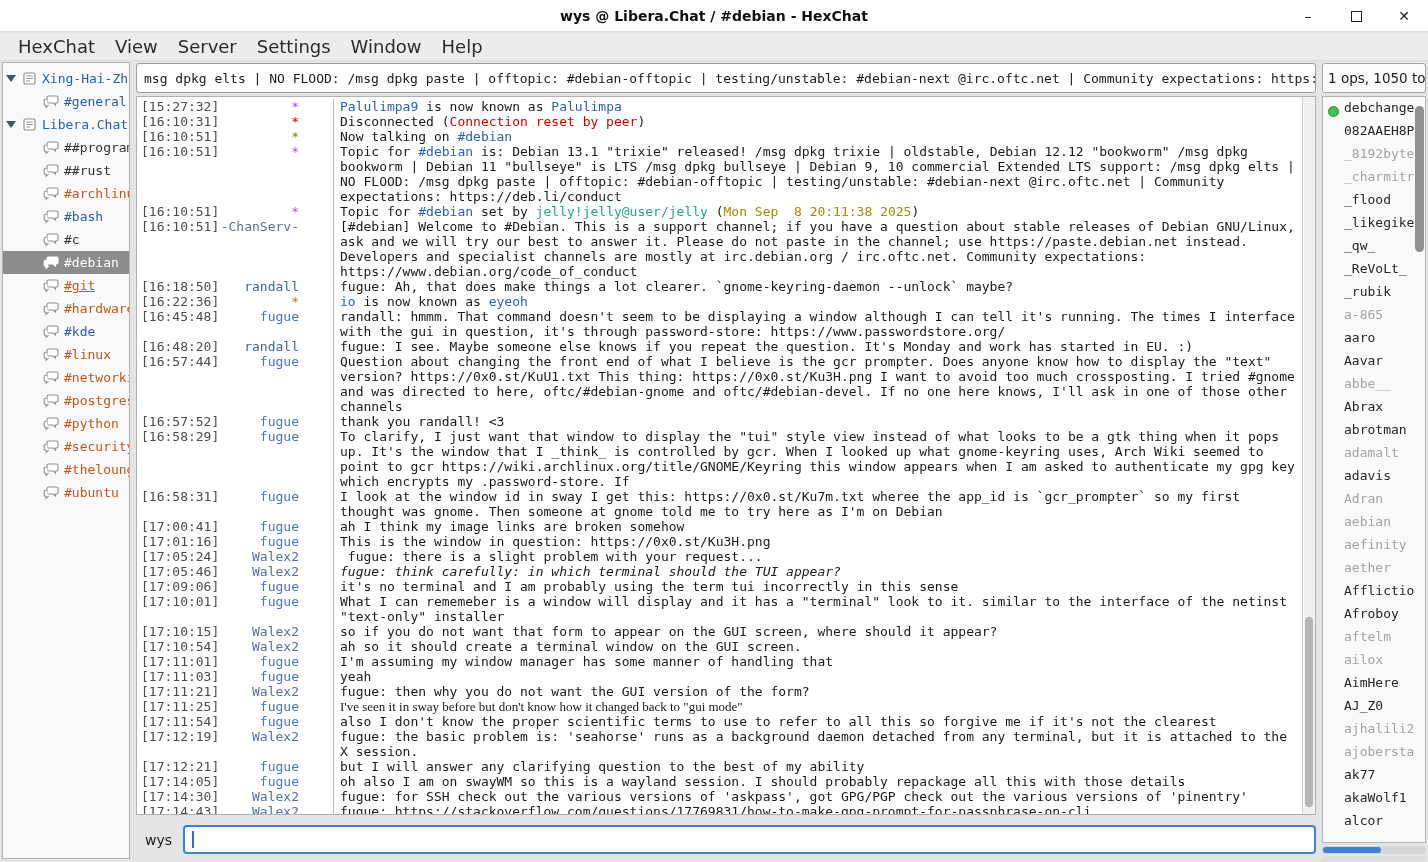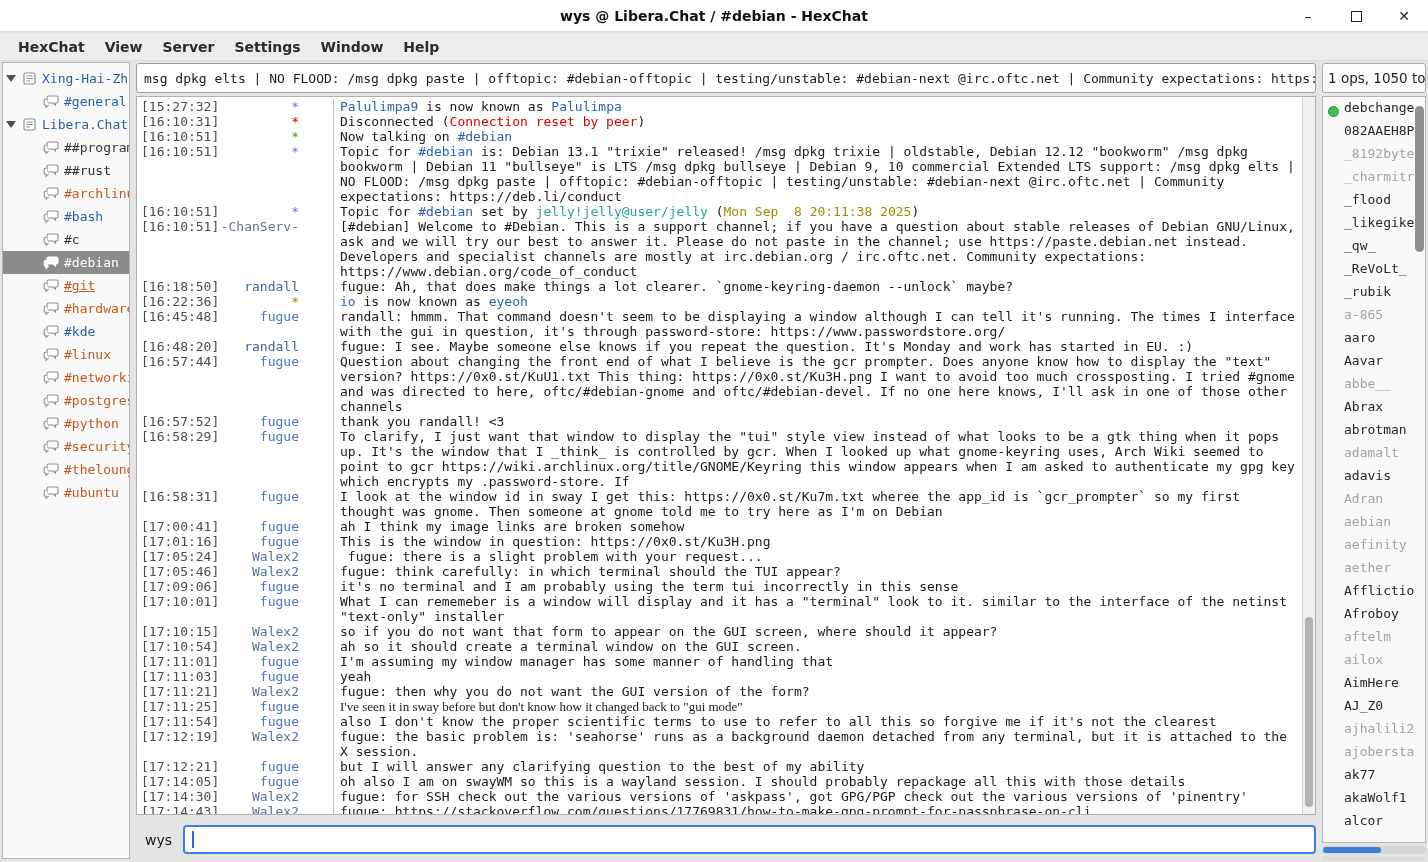--- a/index.html
+++ b/index.html
@@ -11,21 +11,21 @@
               border-bottom:1px solid #dadada; display:flex; align-items:center; justify-content:center; }
   .title { font-size:14px; font-weight:bold; color:#111; }
   .win-controls { position:absolute; right:16px; top:0; height:32px; display:flex; gap:32px; align-items:center; }
   .wc { width:16px; height:16px; display:flex; align-items:center; justify-content:center;
         color:#222; font-size:14px; line-height:1; }
   .wc-max-box { width:11px; height:11px; border:1.6px solid #222; }
 
   
   .menubar { position:absolute; top:33px; left:0; right:0; height:28px; background:#ececec;
              display:flex; align-items:center; padding-left:8px; border-bottom:1px solid #dcdcdc; }
-  .menu-item { padding:4px 10px; font-size:14px; color:#2b2b2b;font-weight:bold; }
+  .menu-item { padding:4px 10px; font-size:18px; color:#2b2b2b; }
 
   
   .sidebar { position:absolute; left:2px; top:62px; width:128px; bottom:3px; background:#f9f9f9;
              border:1px solid #b3b3b3; overflow:hidden; padding-top:4px; }
   .tree-row { height:23px; display:flex; align-items:center; font:13px "DejaVu Sans Mono", monospace;
               white-space:nowrap; overflow:hidden; }
   .tree-row.server { padding-left:3px; }
   .tree-row.channel { padding-left:40px; }
   .tree-row.selected { background:#8c8c8c; }
   .expander { width:0; height:0; border-left:5px solid transparent; border-right:5px solid transparent;
@@ -377,21 +377,21 @@
         <div class="txt"><span style="color: rgb(26, 26, 26);">This is the window in question: https://0x0.st/Ku3H.png</span></div>
       </div>
       <div class="msg">
         <span class="ts">[17:05:24]</span>
         <span class="nick" style="color: rgb(85, 113, 155);">Walex2</span>
         <div class="txt"><span style="color: rgb(26, 26, 26);"> fugue: there is a slight problem with your request...</span></div>
       </div>
       <div class="msg">
         <span class="ts">[17:05:46]</span>
         <span class="nick" style="color: rgb(85, 113, 155);">Walex2</span>
-        <div class="txt"><span style="color: rgb(26, 26, 26);">fugue: think carefully: in which terminal should the TUI appear?</span></div>
+        <div class="txt"><span style="color: rgb(26, 26, 26); font-style: italic;">fugue: think carefully: in which terminal should the TUI appear?</span></div>
       </div>
       <div class="msg">
         <span class="ts">[17:09:06]</span>
         <span class="nick" style="color: rgb(74, 118, 184);">fugue</span>
         <div class="txt"><span style="color: rgb(26, 26, 26);">it's no terminal and I am probably using the term tui incorrectly in this sense</span></div>
       </div>
       <div class="msg">
         <span class="ts">[17:10:01]</span>
         <span class="nick" style="color: rgb(74, 118, 184);">fugue</span>
         <div class="txt"><span style="color: rgb(26, 26, 26);">What I can rememeber is a window will display and it has a "terminal" look to it. similar to the interface of the netinst "text-only" installer</span></div>

